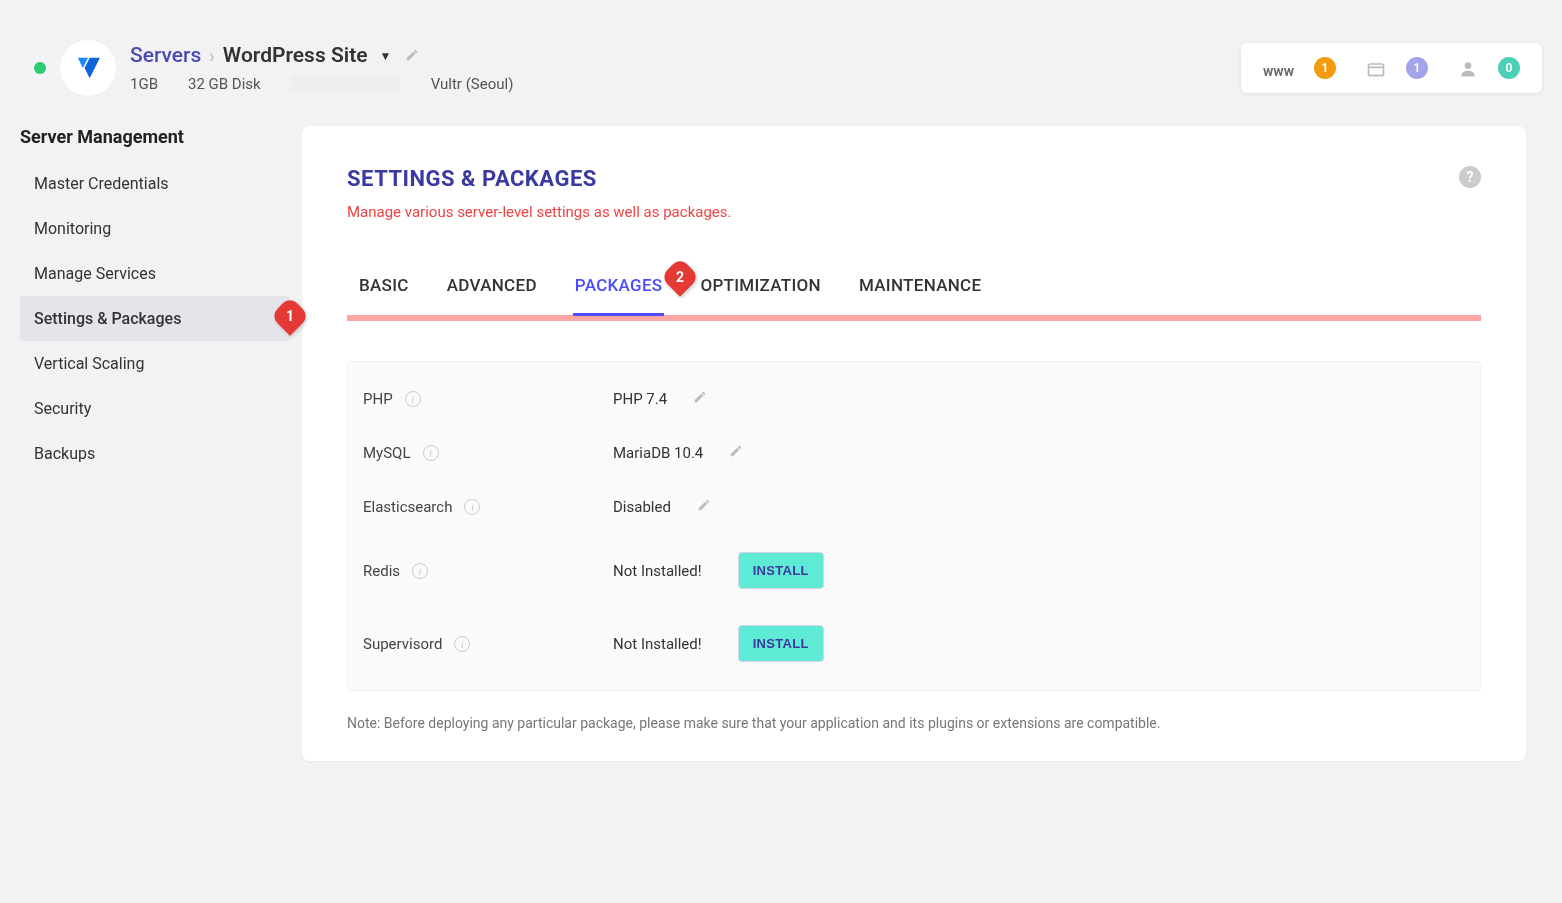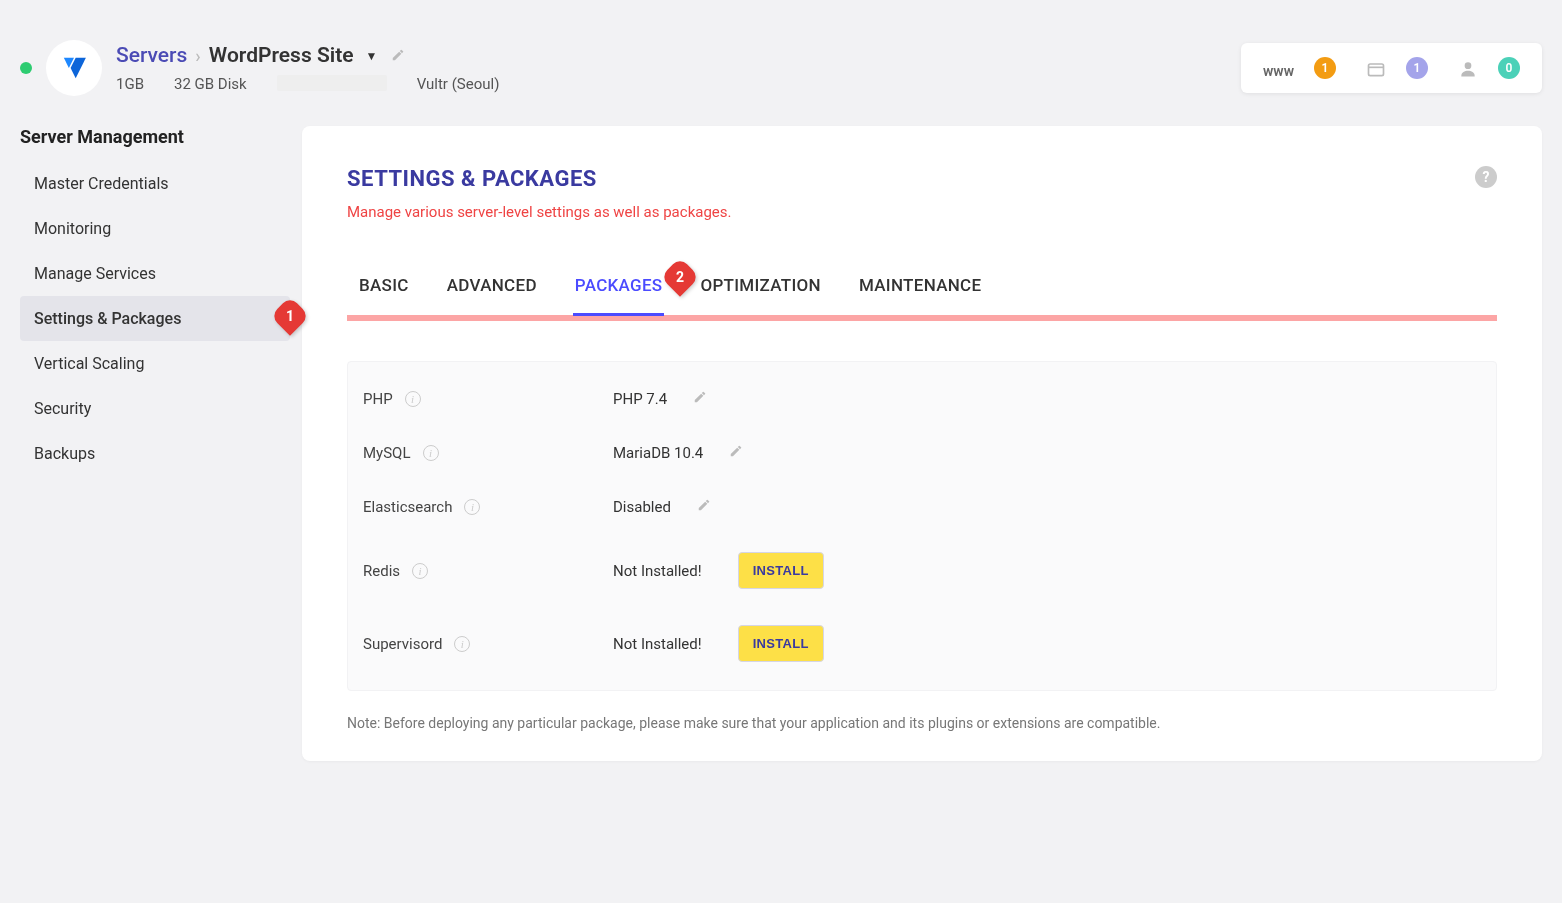--- a/index.html
+++ b/index.html
@@ -7,21 +7,21 @@
     font-family: -apple-system, BlinkMacSystemFont, "Segoe UI", Roboto, Arial, sans-serif;
     background: #f2f2f4;
     color: #333;
     font-size: 14px;
     width: 1562px;
     min-height: 903px;
   }
   .header-bar {
     display: flex;
     align-items: center;
-    padding: 40px 20px 30px 20px;
+    padding: 40px 20px 30px 34px;
     justify-content: space-between;
   }
   .header-left {
     display: flex;
     align-items: center;
     gap: 14px;
   }
   .status-dot {
     width: 12px;
     height: 12px;
@@ -88,21 +88,21 @@
   }
   .badge-orange { background: #f39c12; }
   .badge-purple { background: #a4a4ea; }
   .badge-teal { background: #4bd1b8; }
   .folder-icon, .user-icon { display:inline-flex; color:#bbb; }
   .folder-icon svg, .user-icon svg { width:20px; height:20px; }
 
   .layout {
     display: flex;
     align-items: flex-start;
-    padding: 0 20px 40px 20px;
+    padding: 0 36px 40px 20px;
     gap: 12px;
   }
   .sidebar {
     width: 270px;
     flex: none;
   }
   .sidebar-title {
     font-size: 18px;
     font-weight: 700;
     color: #222;
@@ -223,21 +223,21 @@
     color: #333;
     font-size: 15px;
     display:flex;
     align-items:center;
     gap:26px;
   }
   .edit-pen { color:#bbb; cursor:pointer; }
   .edit-pen svg { width:14px; height:14px; }
   .install-btn {
     border: 1px solid #d5d5e5;
-    background: #fde047;
+    background: #5eead4;
     color: #3a3aa0;
     font-weight: 600;
     font-size: 13px;
     padding: 10px 14px;
     border-radius: 4px;
     cursor: pointer;
     margin-left: 10px;
     letter-spacing: 0.3px;
   }
   .footnote {

